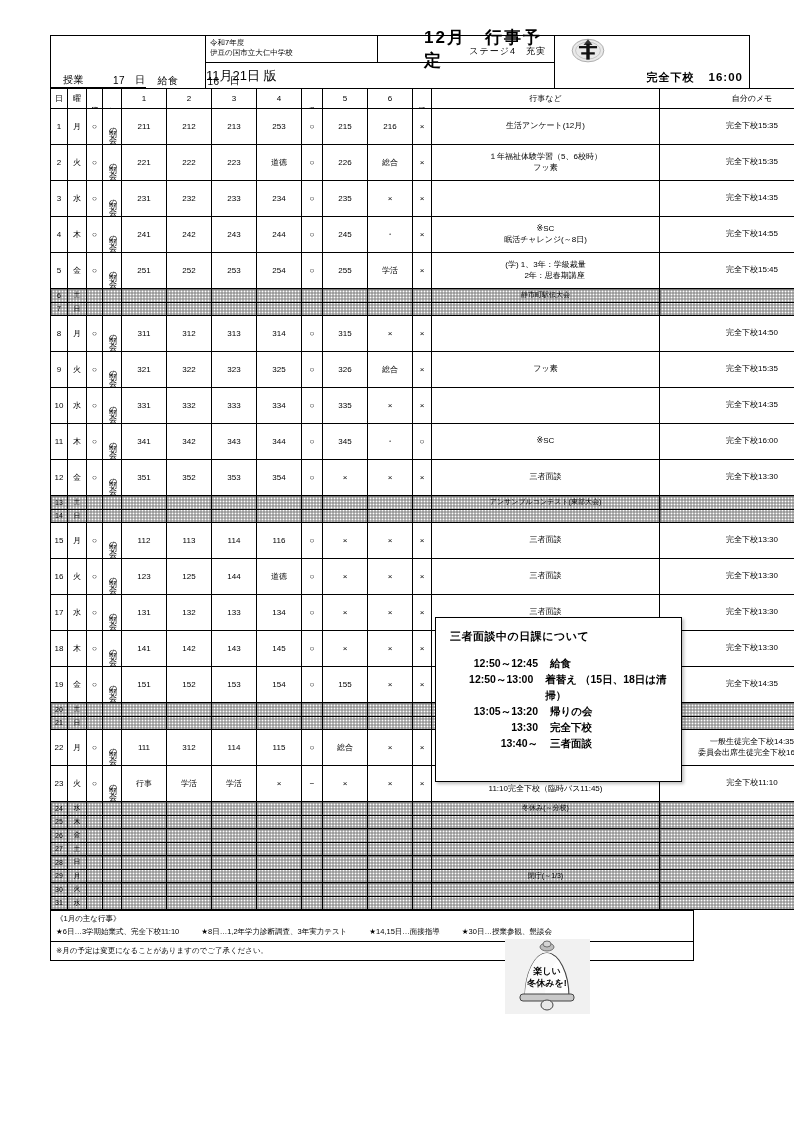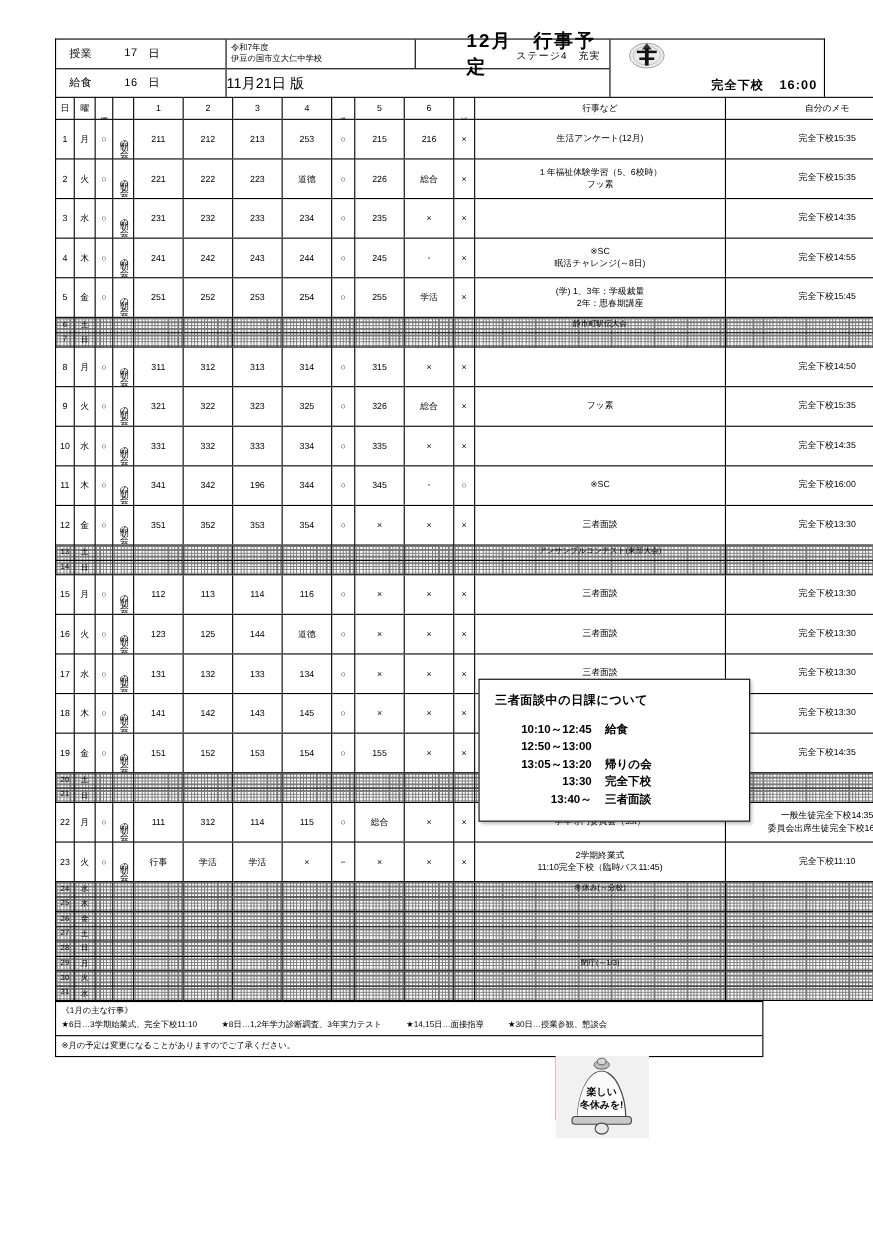--- a/index.html
+++ b/index.html
@@ -23,21 +23,22 @@
   .hdr {
     display: flex;
     border: 1.6px solid #000;
     border-bottom: none;
     height: 53px;
   }
   .hdr-left {
     width: 155px;
     border-right: 1.6px solid #000;
     display: flex;
-    flex-direction: column;
+    flex-direction: row;
+    align-items: flex-end;
   }
   .hdr-left-row {
     flex: 1;
     display: flex;
     align-items: center;
     font-size: 10px;
     padding-left: 12px;
     letter-spacing: 0.5px;
   }
   .hdr-left-row:first-child { border-bottom: 1px solid #000; }
@@ -184,37 +185,37 @@
   tr.off-day td { font-size: 7px; }
   tr.off-day td.event { vertical-align: middle; line-height: 1.1; }
 
   
   tr.week-end td { border-bottom: 1.4px solid #000; }
 
   
   .callout {
     position: absolute;
     left: 385px; top: 582px;
-    width: 247px; height: 130px;
+    width: 247px; height: 165px;
     background: #fff;
     border: 1px solid #000;
     box-shadow: 2px 2px 3px rgba(0,0,0,0.25);
     padding: 11px 1px 0 14px;
     z-index: 20;
   }
   .callout-title { font-size: 11px; font-weight: bold; letter-spacing:0.5px; }
   .callout-list { margin-top: 12px; font-size: 10.5px; line-height: 1.52; }
   .cl-row { display: flex; }
   .cl-time { width: 88px; text-align: right; font-weight: bold; }
   .cl-desc { margin-left: 12px; font-weight: bold; }
 
   
   .bell-wrap {
     position: absolute;
-    left: 455px; top: 925px;
+    left: 455px; top: 904px;
     width: 85px; height: 58px;
     z-index: 15;
     background: #ef4444;
   }
 
   
   .notes {
     border: 1.6px solid #000;
     border-top: 1.4px solid #000;
     width: 644px;
@@ -479,21 +480,21 @@
           <td class="event"></td>
           <td class="memo">完全下校14:35</td>
         </tr>
         <tr class="school-day">
           <td class="day-n">11</td>
           <td class="wd">木</td>
           <td class="">○</td>
           <td class="asa"><span class="v">朝の会</span></td>
           <td class="period dash-r">341</td>
           <td class="period dash-r">342</td>
-          <td class="period dash-r">196</td>
+          <td class="period dash-r">343</td>
           <td class="period">344</td>
           <td class="kyu">○</td>
           <td class="period dash-r">345</td>
           <td class="period">・</td>
           <td class="bu">○</td>
           <td class="event">※SC</td>
           <td class="memo">完全下校16:00</td>
         </tr>
         <tr class="school-day week-end">
           <td class="day-n">12</td>
@@ -830,25 +831,26 @@
           <span>★30日…授業参観、懇談会</span>
         </div>
     </div>
     <div class="notes-bot">※月の予定は変更になることがありますのでご了承ください。</div>
   </div>
 
   <div class="callout">
     <div class="callout-title">三者面談中の日課について</div>
     <div class="callout-list" id="callout-list">
         <div class="cl-row">
-          <div class="cl-time">10:10～12:45</div>
+          <div class="cl-time">12:50～12:45</div>
           <div class="cl-desc">給食</div>
         </div>
         <div class="cl-row">
           <div class="cl-time">12:50～13:00</div>
+          <div class="cl-desc">着替え （15日、18日は清掃）</div>
         </div>
         <div class="cl-row">
           <div class="cl-time">13:05～13:20</div>
           <div class="cl-desc">帰りの会</div>
         </div>
         <div class="cl-row">
           <div class="cl-time">13:30</div>
           <div class="cl-desc">完全下校</div>
         </div>
         <div class="cl-row">

